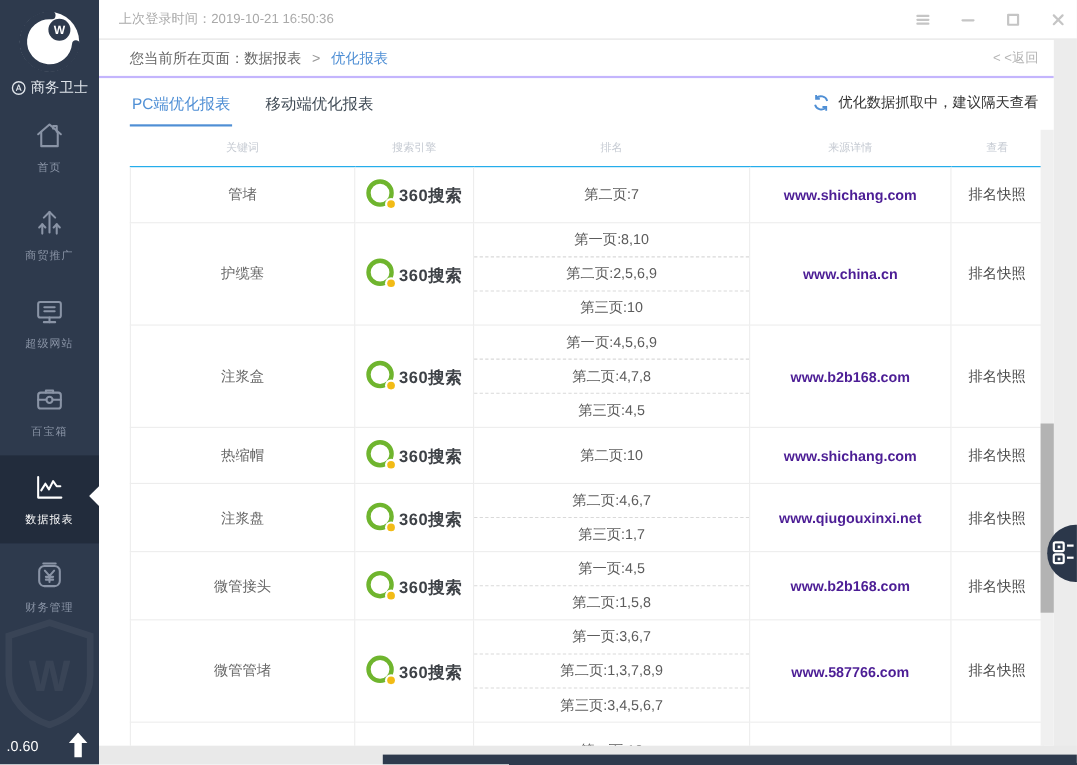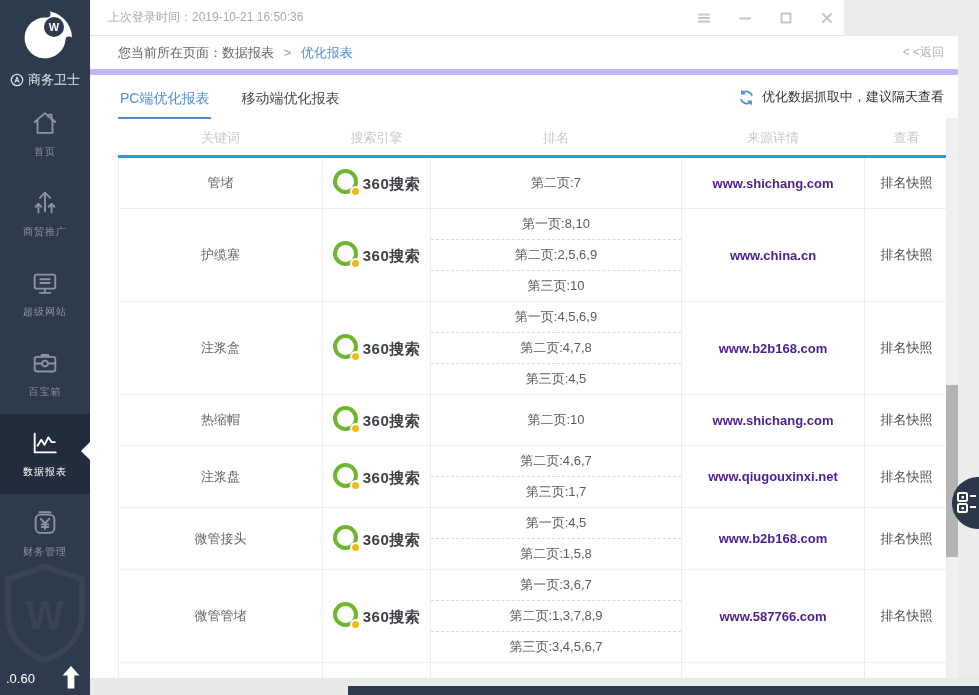--- a/index.html
+++ b/index.html
@@ -17,40 +17,40 @@
   .nav-item{height:80px;box-sizing:border-box;padding-top:14px;text-align:center;color:#8a94a6;cursor:pointer;position:relative;}
   .nav-item svg{width:30px;height:30px;display:block;margin:0 auto 7px;stroke:#8a94a6;}
   .nav-item .nav-label{font-size:10px;letter-spacing:1px;}
   .nav-item.active{background:#222c3c;color:#ffffff;}
   .nav-item.active svg{stroke:#ffffff;}
   .nav-item.active .pointer{position:absolute;right:0;top:28px;width:0;height:0;border:9px solid transparent;border-right:9px solid #ffffff;}
   .watermark{position:absolute;left:50%;bottom:28px;transform:translateX(-50%);opacity:0.05;}
   .version-text{position:absolute;left:6px;bottom:9px;color:#ffffff;font-size:13px;}
   .up-btn{position:absolute;right:10px;bottom:7px;width:18px;height:22px;cursor:pointer;}
   
-  .topbar{position:absolute;left:90px;top:0;width:754px;height:35px;background:#ffffff;border-bottom:1px solid #e3e3e3;z-index:4;}
+  .topbar{position:absolute;left:90px;top:0;width:889px;height:35px;background:#ffffff;border-bottom:1px solid #e3e3e3;z-index:4;}
   .last-login{line-height:35px;padding-left:18px;color:#a9a9a9;font-size:12px;}
   .win-controls{position:absolute;right:10px;top:0;height:35px;display:flex;align-items:center;gap:26px;}
   .win-btn{width:15px;height:15px;cursor:pointer;display:flex;align-items:center;justify-content:center;}
   .win-btn svg{width:14px;height:14px;stroke:#c5c5c5;}
   
   .panel{position:absolute;left:90px;top:36px;width:868px;height:642px;background:#ffffff;overflow:hidden;z-index:2;}
-  .breadcrumb-row{height:33px;line-height:33px;border-bottom:6px solid #c4b5fd;display:flex;justify-content:space-between;padding:0 14px 0 28px;font-size:13px;}
+  .breadcrumb-row{height:33px;line-height:33px;border-bottom:2px solid #c4b5fd;display:flex;justify-content:space-between;padding:0 14px 0 28px;font-size:13px;}
   .crumb{color:#666;}
   .crumb .sep{color:#999;margin:0 6px;}
   .crumb .crumb-link{color:#4f8fd5;cursor:pointer;}
   .back-link{color:#b3b3b3;font-size:12px;cursor:pointer;}
   .tabs-row{height:44px;display:flex;align-items:flex-end;padding-left:28px;position:relative;}
   .tab{font-size:14px;margin-right:28px;padding:0 2px 9px;color:#3f4a55;cursor:pointer;border-bottom:2px solid transparent;}
   .tab.active{color:#4f8fd5;border-bottom-color:#4f8fd5;}
   .notice{position:absolute;right:14px;top:13px;display:flex;align-items:center;gap:7px;font-size:13px;color:#333;}
   .notice svg{width:17px;height:17px;}
   
   table.report{margin:2px 0 0 28px;width:830px;border-collapse:collapse;table-layout:fixed;}
-  table.report thead th{height:32px;font-weight:normal;font-size:13px;color:#c5cad2;border-bottom:3px solid #0ea5e9;}
+  table.report thead th{height:32px;font-weight:normal;font-size:10px;color:#c5cad2;border-bottom:1px solid #0ea5e9;}
   table.report tbody td{border:1px solid #ededed;font-size:13px;color:#666;text-align:center;vertical-align:middle;padding:0;height:50px;}
   td.rank-td{text-align:left;padding:0 16px;border-radius:22px;}
   .rank-line{line-height:30px;color:#5c5c5c;white-space:nowrap;}
   .rank-line + .rank-line{border-top:1px dashed #d9d9d9;}
   .src-text{color:#4c1d95;font-weight:bold;}
   .view-link{color:#4a4a4a;cursor:pointer;}
   .engine-badge{display:inline-flex;align-items:flex-end;gap:5px;}
   .ring{position:relative;width:17px;height:17px;border:4px solid #6fb52e;border-radius:50%;}
   .ring .dot{position:absolute;right:-5px;bottom:-5px;width:7px;height:7px;border-radius:50%;background:#f2bb16;box-shadow:0 0 0 2px #ffffff;}
   .engine-text{font-size:15px;font-weight:700;color:#3d4146;letter-spacing:0.5px;}

